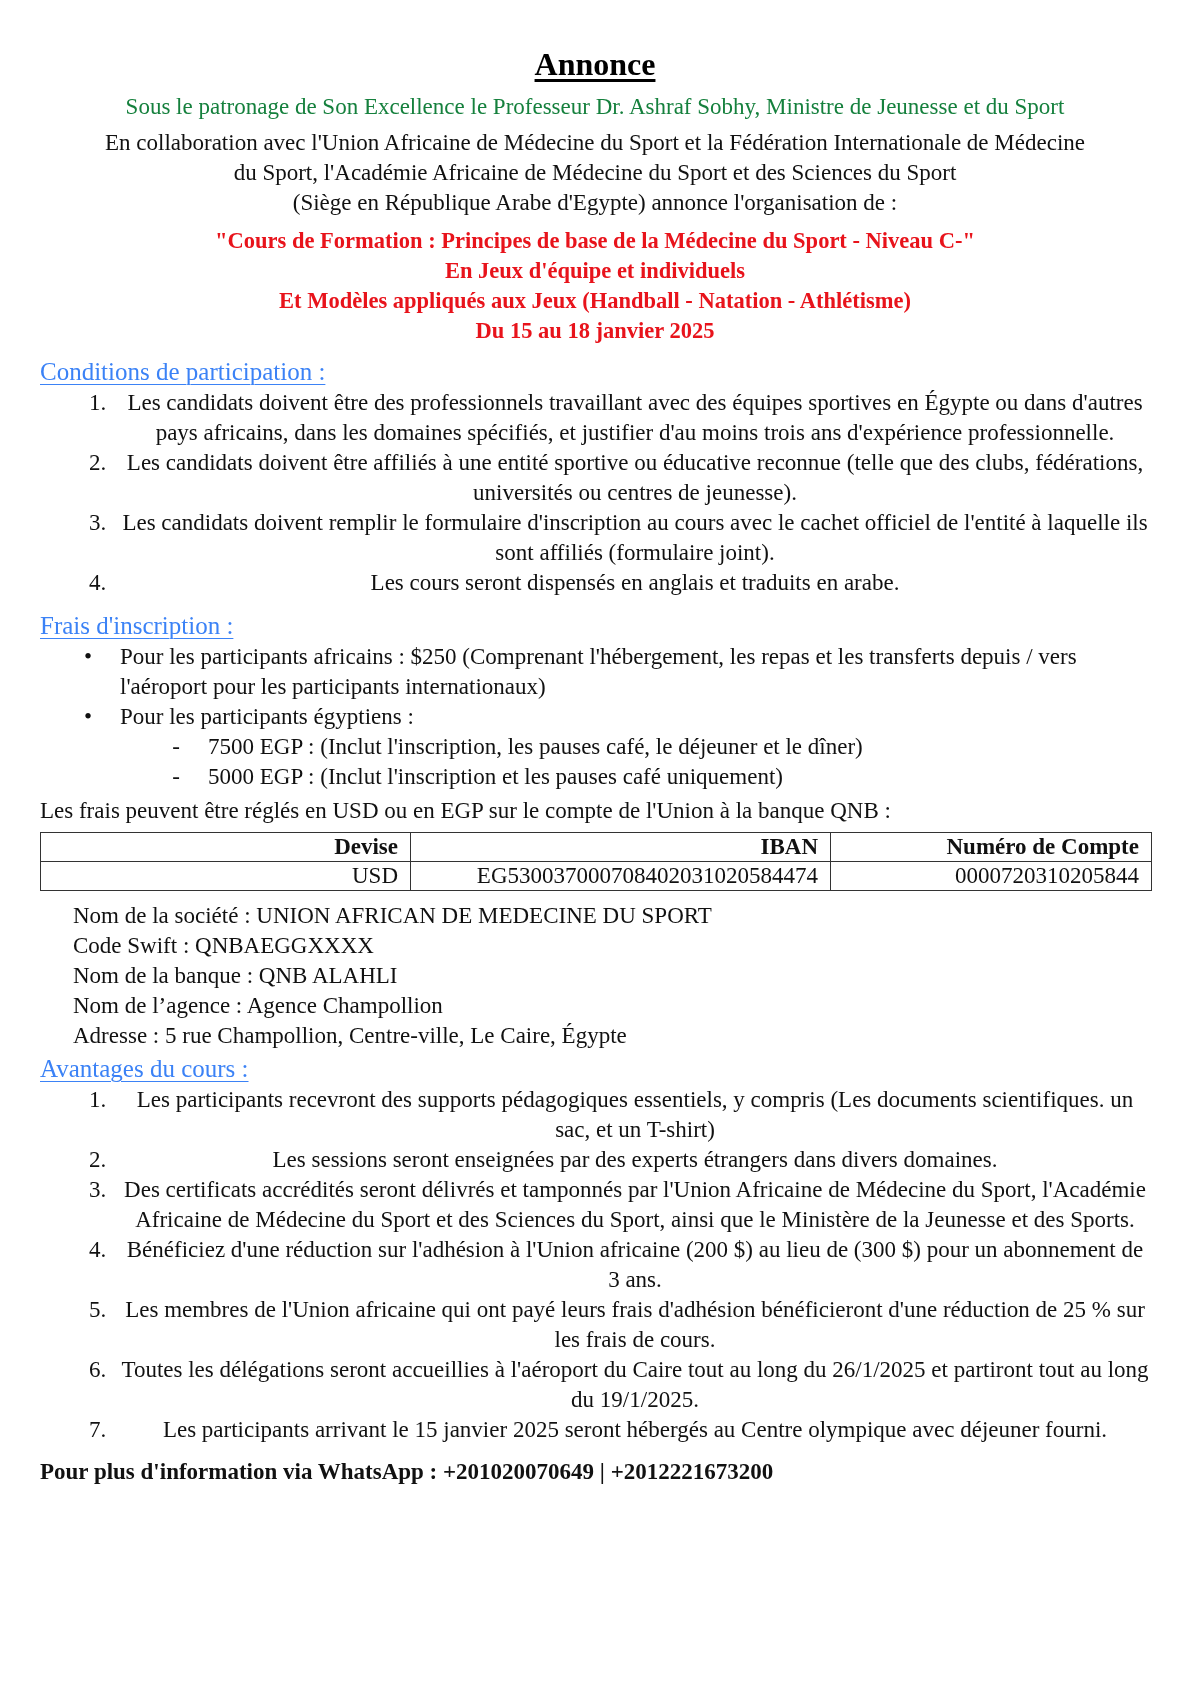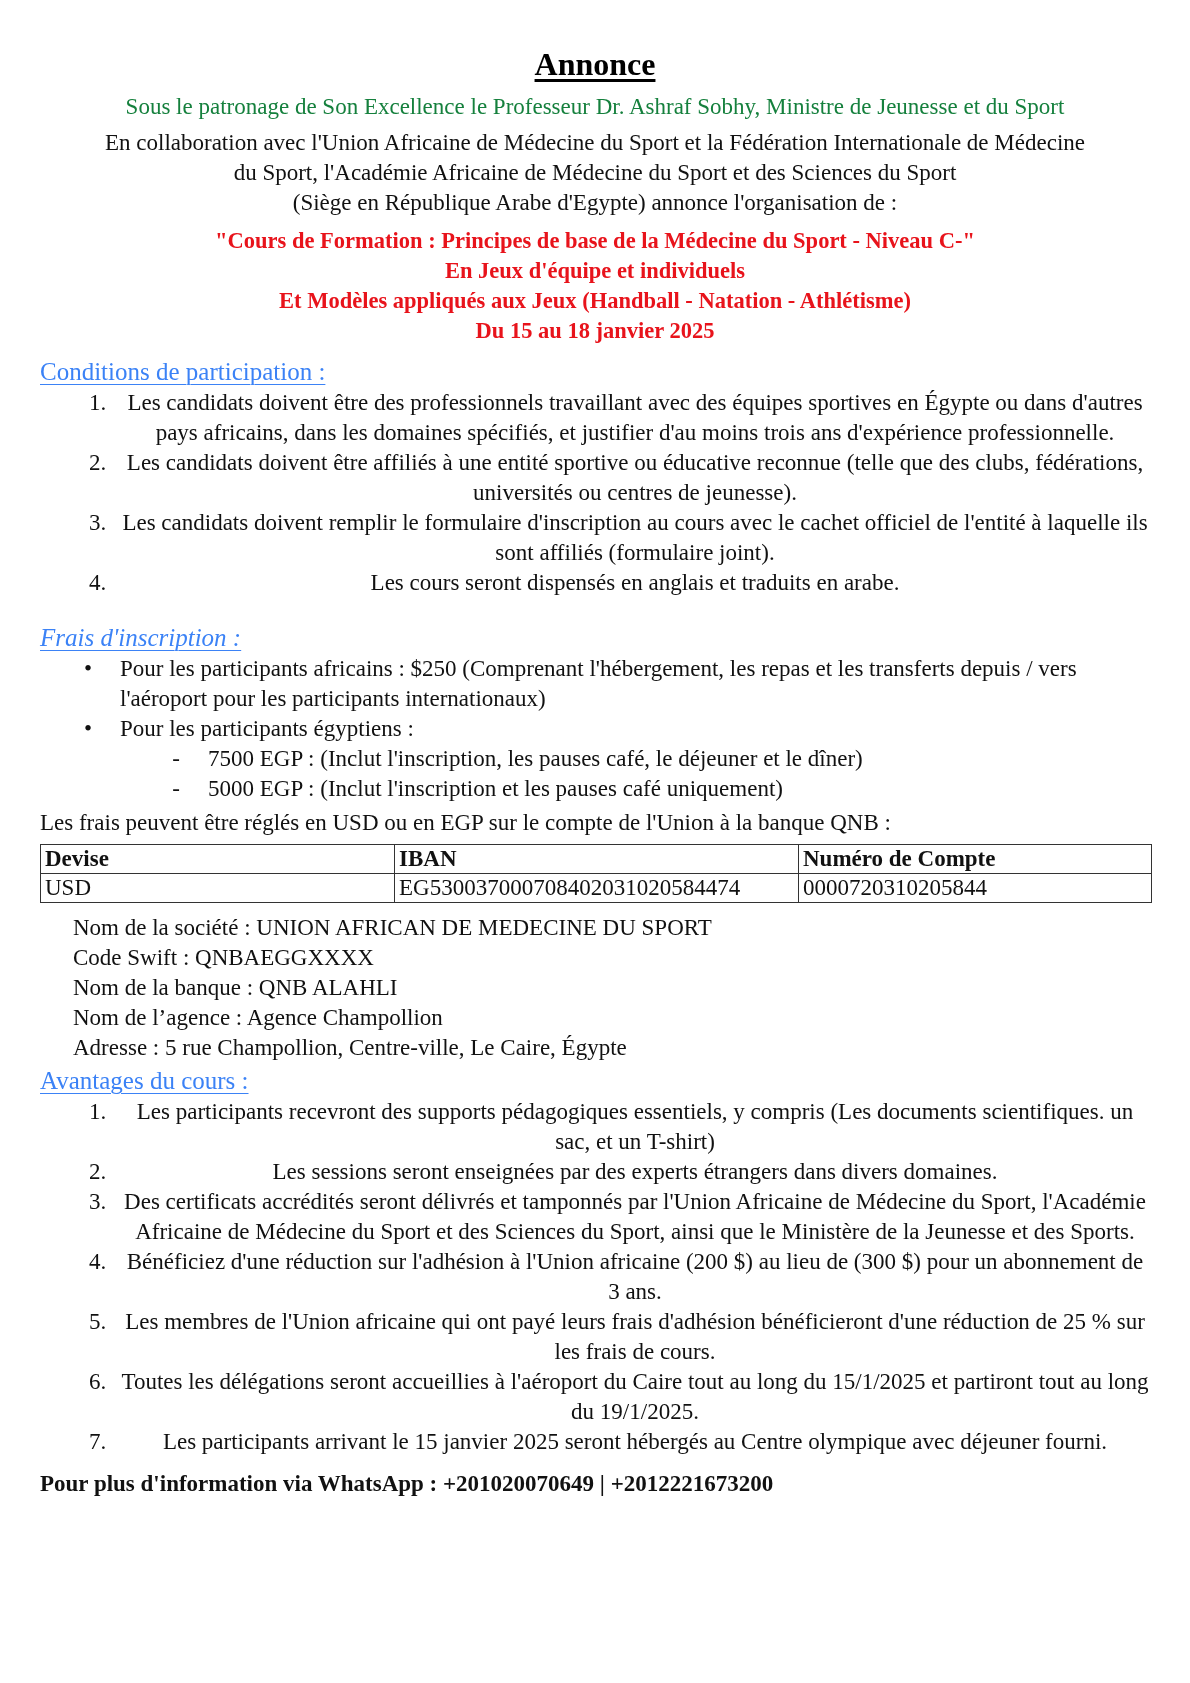--- a/index.html
+++ b/index.html
@@ -84,22 +84,22 @@
     }
     .para { font-size: 23px; line-height: 30px; }
     table.bank {
       width: 1112px;
       border-collapse: collapse;
       margin: 6px 0 10px 0;
       font-size: 23px;
     }
     table.bank th, table.bank td {
       border: 1.5px solid #333;
-      text-align: left;
-      padding: 0 4px;
+      text-align: right;
+      padding: 0 12px;
       line-height: 28px;
       height: 28px;
     }
     table.bank th { font-weight: bold; }
     .col1 { width: 345px; }
     .col2 { width: 395px; }
     .bank-info .para { line-height: 30px; margin-left: 33px; }
     .contact {
       font-weight: bold;
       font-size: 23px;
@@ -130,21 +130,21 @@
   </div>
 
   <div class="section-heading">Conditions de participation :</div>
   <ol class="num">
     <li>Les candidats doivent être des professionnels travaillant avec des équipes sportives en Égypte ou dans d'autres pays africains, dans les domaines spécifiés, et justifier d'au moins trois ans d'expérience professionnelle.</li>
     <li>Les candidats doivent être affiliés à une entité sportive ou éducative reconnue (telle que des clubs, fédérations, universités ou centres de jeunesse).</li>
     <li>Les candidats doivent remplir le formulaire d'inscription au cours avec le cachet officiel de l'entité à laquelle ils sont affiliés (formulaire joint).</li>
     <li>Les cours seront dispensés en anglais et traduits en arabe.</li>
   </ol>
 
-  <div class="section-heading" style="margin-top:24px;font-style:italic;">Frais d'inscription :</div>
+  <div class="section-heading" style="margin-top:12px;">Frais d'inscription :</div>
   <ul class="bul">
     <li>
       <span class="bullet">•</span>
       <span>Pour les participants africains : $250 (Comprenant l'hébergement, les repas et les transferts depuis / vers l'aéroport pour les participants internationaux)</span>
     </li>
     <li>
       <span class="bullet">•</span>
       <span>Pour les participants égyptiens :</span>
       <ul class="dash">
         <li>
@@ -186,18 +186,18 @@
     <div class="para">Adresse : 5 rue Champollion, Centre-ville, Le Caire, Égypte</div>
   </div>
 
   <div class="section-heading">Avantages du cours :</div>
   <ol class="num">
     <li>Les participants recevront des supports pédagogiques essentiels, y compris (Les documents scientifiques. un sac, et un T-shirt)</li>
     <li>Les sessions seront enseignées par des experts étrangers dans divers domaines.</li>
     <li>Des certificats accrédités seront délivrés et tamponnés par l'Union Africaine de Médecine du Sport, l'Académie Africaine de Médecine du Sport et des Sciences du Sport, ainsi que le Ministère de la Jeunesse et des Sports.</li>
     <li>Bénéficiez d'une réduction sur l'adhésion à l'Union africaine (200 $) au lieu de (300 $) pour un abonnement de 3 ans.</li>
     <li>Les membres de l'Union africaine qui ont payé leurs frais d'adhésion bénéficieront d'une réduction de 25 % sur les frais de cours.</li>
-    <li>Toutes les délégations seront accueillies à l'aéroport du Caire tout au long du 15/1/2025 et partiront tout au long du 19/1/2025.</li>
+    <li>Toutes les délégations seront accueillies à l'aéroport du Caire tout au long du 26/1/2025 et partiront tout au long du 19/1/2025.</li>
     <li>Les participants arrivant le 15 janvier 2025 seront hébergés au Centre olympique avec déjeuner fourni.</li>
   </ol>
 
   <div class="contact">Pour plus d'information via WhatsApp : +201020070649 | +2012221673200</div>
 </div>
 
 </body></html>

